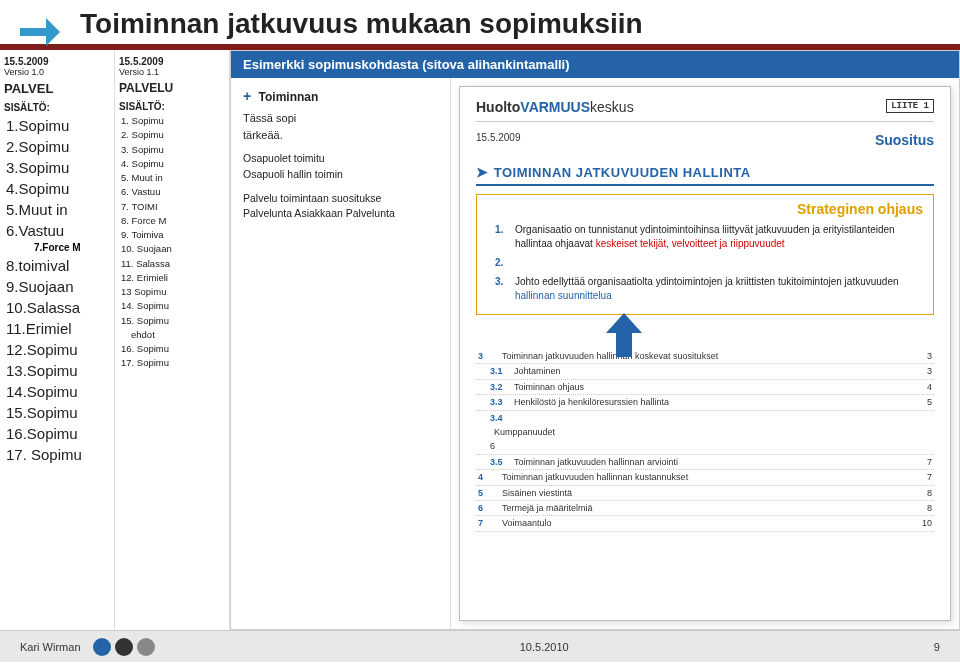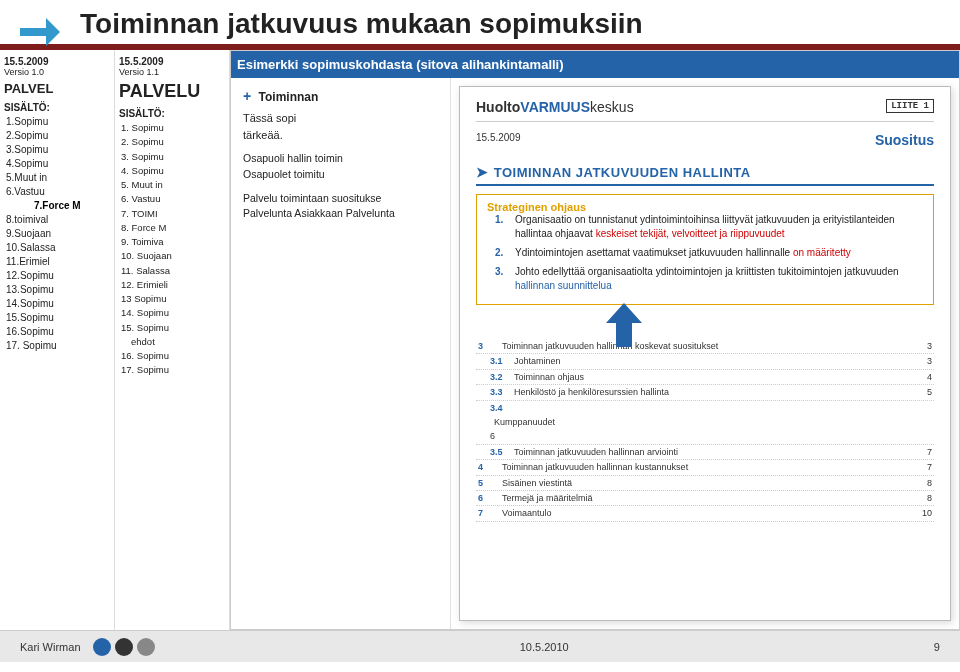--- a/index.html
+++ b/index.html
@@ -71,21 +71,21 @@
       color: #222;
       margin-bottom: 6px;
       text-transform: uppercase;
     }
     .col1 .sisalto-title {
       font-weight: bold;
       font-size: 10px;
       margin-bottom: 2px;
     }
     .col1 .menu-item {
-      font-size: 10px;
+      font-size: 15px;
       color: #222;
       line-height: 1.4;
       padding: 0 2px;
     }
     .col1 .menu-item.highlight {
       font-weight: bold;
       font-size: 10px;
       color: #000;
       margin-left: 28px;
     }
@@ -103,21 +103,21 @@
     }
     .col2 .date-block {
       font-size: 9px;
       margin-bottom: 4px;
     }
     .col2 .date-block .date-line {
       font-weight: bold;
       font-size: 10px;
     }
     .col2 .palvel-title {
-      font-size: 18px;
+      font-size: 12px;
       font-weight: bold;
       color: #222;
       margin-bottom: 6px;
       text-transform: uppercase;
     }
     .col2 .sisalto-title {
       font-weight: bold;
       font-size: 10px;
       margin-bottom: 2px;
     }
@@ -145,21 +145,21 @@
       border: 1px solid #ccc;
       display: flex;
       flex-direction: column;
     }
 
     .doc-header-bar {
       background: #2563a8;
       color: white;
       font-size: 13px;
       font-weight: bold;
-      padding: 6px 6px;
+      padding: 6px 12px;
     }
 
     .doc-body {
       display: flex;
       flex: 1;
       overflow: hidden;
     }
 
     .doc-left {
       width: 220px;
@@ -279,23 +279,25 @@
     }
 
     
     .strateginen-box {
       background: #fff;
       border: 1px solid #e0a000;
       margin-bottom: 8px;
       padding: 6px 10px;
     }
     .strateginen-title {
-      font-size: 11px;
+      font-size: 14px;
       font-weight: bold;
       color: #e0a000;
+      margin-bottom: 6px;
+      text-align: right;
     }
     .strateginen-items {
       padding-left: 8px;
     }
     .strat-item {
       display: flex;
       gap: 6px;
       margin-bottom: 5px;
       font-size: 10px;
       line-height: 1.4;
@@ -459,22 +461,22 @@
         <div class="doc-left">
           <div class="toiminnan-title">
             <span class="plus-icon">+</span>
             <span>Toiminnan</span>
           </div>
           <p>
             <span>Tässä sopi</span><br>
             <span>tärkeää.</span>
           </p>
           <div class="osapuolet-block">
+            <div>Osapuolet toimitu</div>
             <div>Osapuoli hallin toimin</div>
-            <div>Osapuolet toimitu</div>
           </div>
           <div class="palvelu-block">
             <div>Palvelu toimintaan suositukse</div>
             <div>Palvelunta Asiakkaan Palvelunta</div>
           </div>
         </div>
 
         <div class="doc-right">
           <div class="document-page">
 
@@ -501,23 +503,20 @@
 
                 <div class="strat-item">
                   <span class="strat-num">1.</span>
                   <span class="strat-text">
                     <span>Organisaatio on tunnistanut ydintoimintoihinsa liittyvät jatkuvuuden ja erityistilanteiden hallintaa ohjaavat </span><span class="highlight-text">keskeiset tekijät, velvoitteet ja riippuvuudet</span>
                   </span>
                 </div>
 
                 <div class="strat-item">
                   <span class="strat-num">2.</span>
-                  <span class="strat-text">
-                    <span>Ydintoimintojen asettamat vaatimukset jatkuvuuden hallinnalle </span><span class="highlight-text">on määritetty</span>
-                  </span>
                 </div>
 
                 <div class="strat-item">
                   <span class="strat-num">3.</span>
                   <span class="strat-text">
                     <span>Johto edellyttää organisaatiolta ydintoimintojen ja kriittisten tukitoimintojen jatkuvuuden </span><span class="blue-text">hallinnan suunnittelua</span>
                   </span>
                 </div>
               </div>
             </div>

